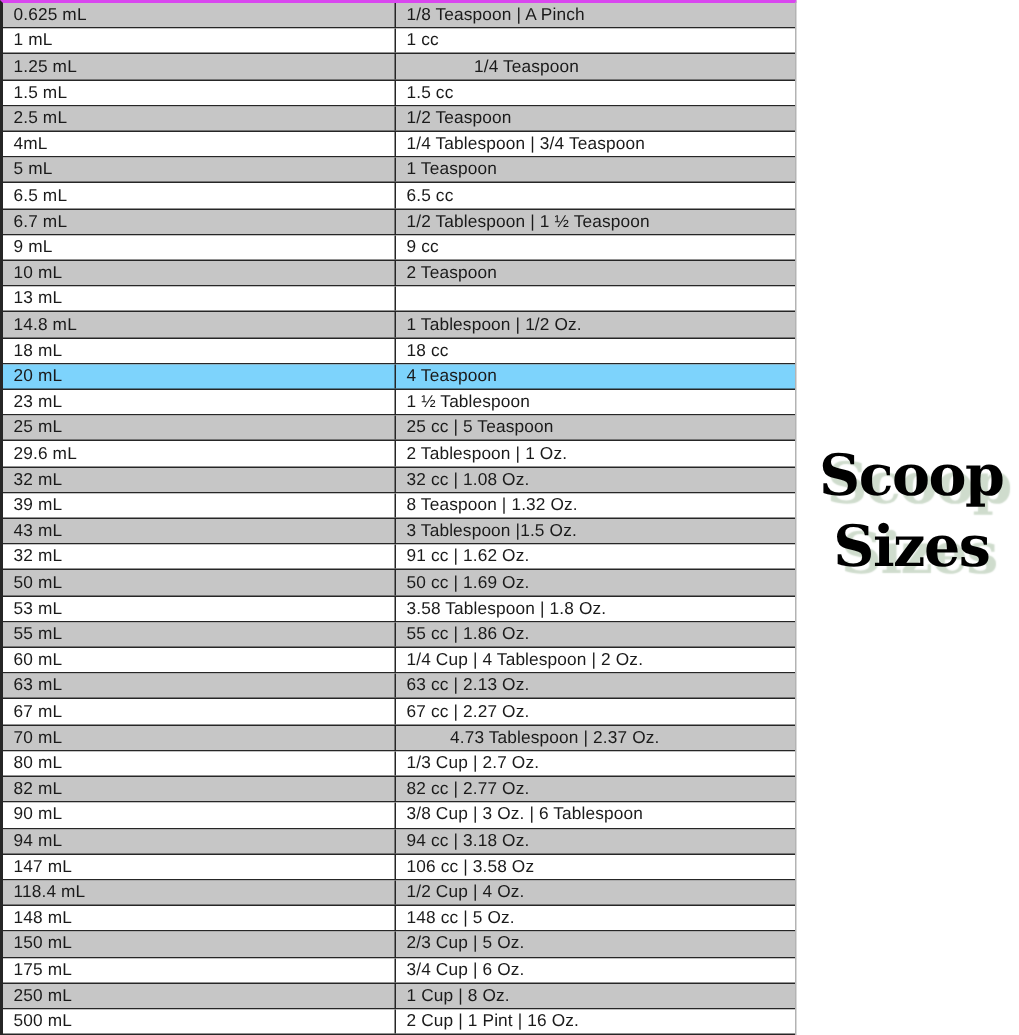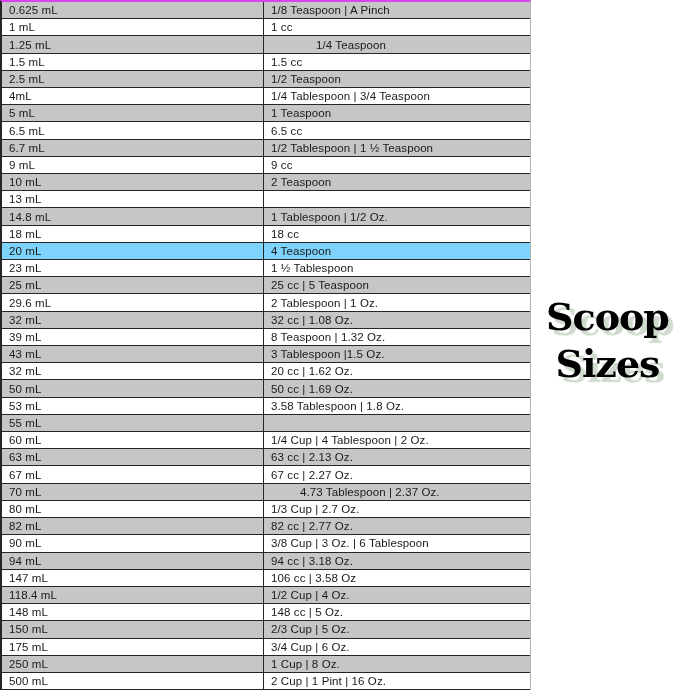--- a/index.html
+++ b/index.html
@@ -145,32 +145,33 @@
       <div class="row">
         <div class="cell ml">39 mL</div>
         <div class="cell equiv">8 Teaspoon | 1.32 Oz.</div>
       </div>
       <div class="row shaded" style="background: rgb(198, 198, 198);">
         <div class="cell ml">43 mL</div>
         <div class="cell equiv">3 Tablespoon |1.5 Oz.</div>
       </div>
       <div class="row">
         <div class="cell ml">32 mL</div>
-        <div class="cell equiv">20 cc | 1.62 Oz.</div>
+        <div class="cell equiv">91 cc | 1.62 Oz.</div>
       </div>
       <div class="row shaded" style="background: rgb(198, 198, 198);">
         <div class="cell ml">50 mL</div>
         <div class="cell equiv">50 cc | 1.69 Oz.</div>
       </div>
       <div class="row">
         <div class="cell ml">53 mL</div>
         <div class="cell equiv">3.58 Tablespoon | 1.8 Oz.</div>
       </div>
       <div class="row shaded" style="background: rgb(198, 198, 198); text-align: right;">
         <div class="cell ml">55 mL</div>
+        <div class="cell equiv">55 cc | 1.86 Oz.</div>
       </div>
       <div class="row">
         <div class="cell ml">60 mL</div>
         <div class="cell equiv">1/4 Cup | 4 Tablespoon | 2 Oz.</div>
       </div>
       <div class="row shaded" style="background: rgb(198, 198, 198);">
         <div class="cell ml">63 mL</div>
         <div class="cell equiv">63 cc | 2.13 Oz.</div>
       </div>
       <div class="row">

